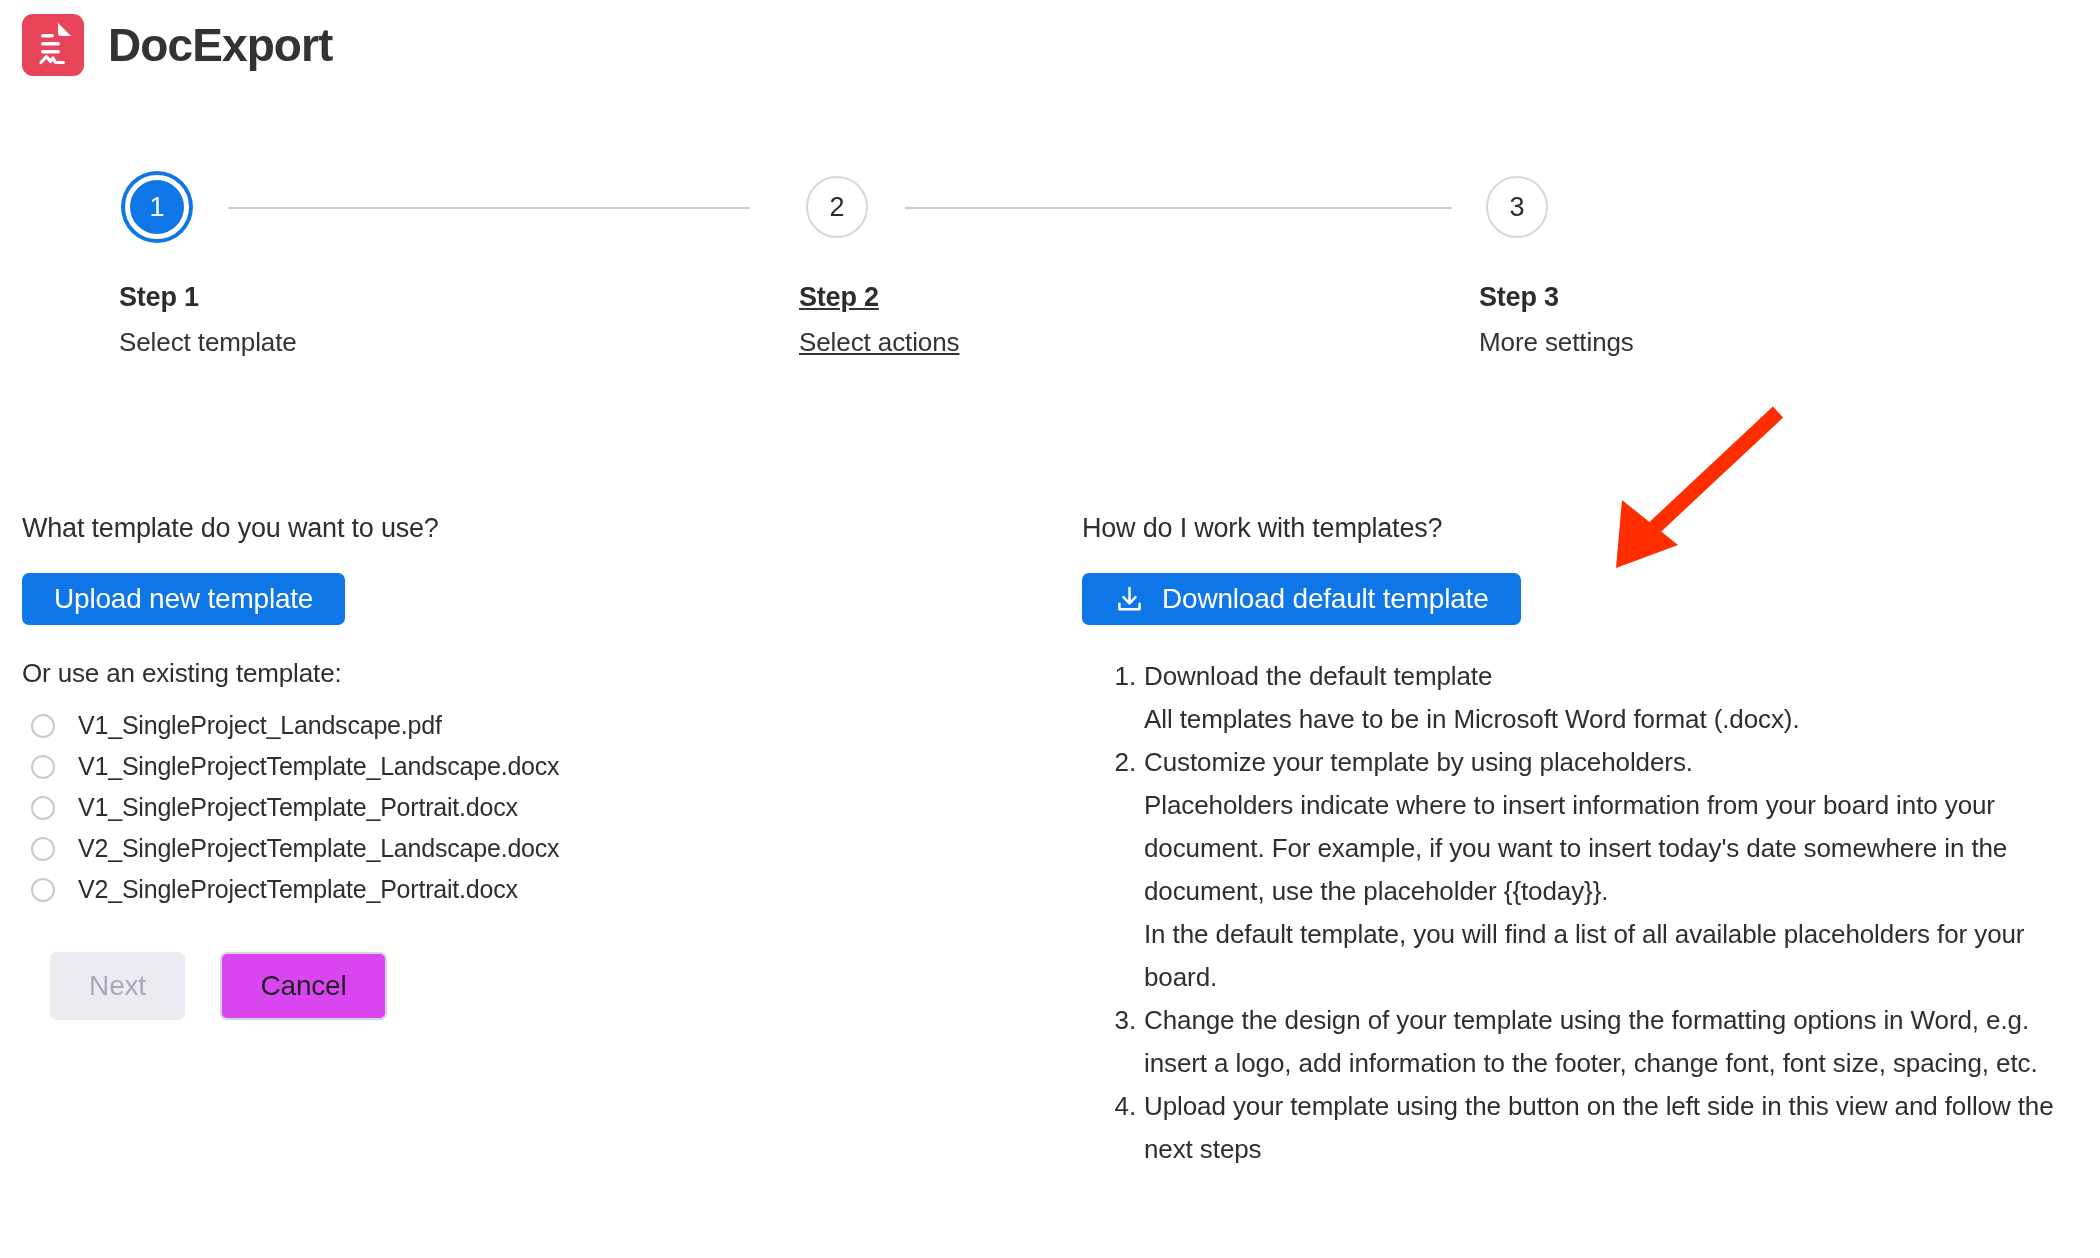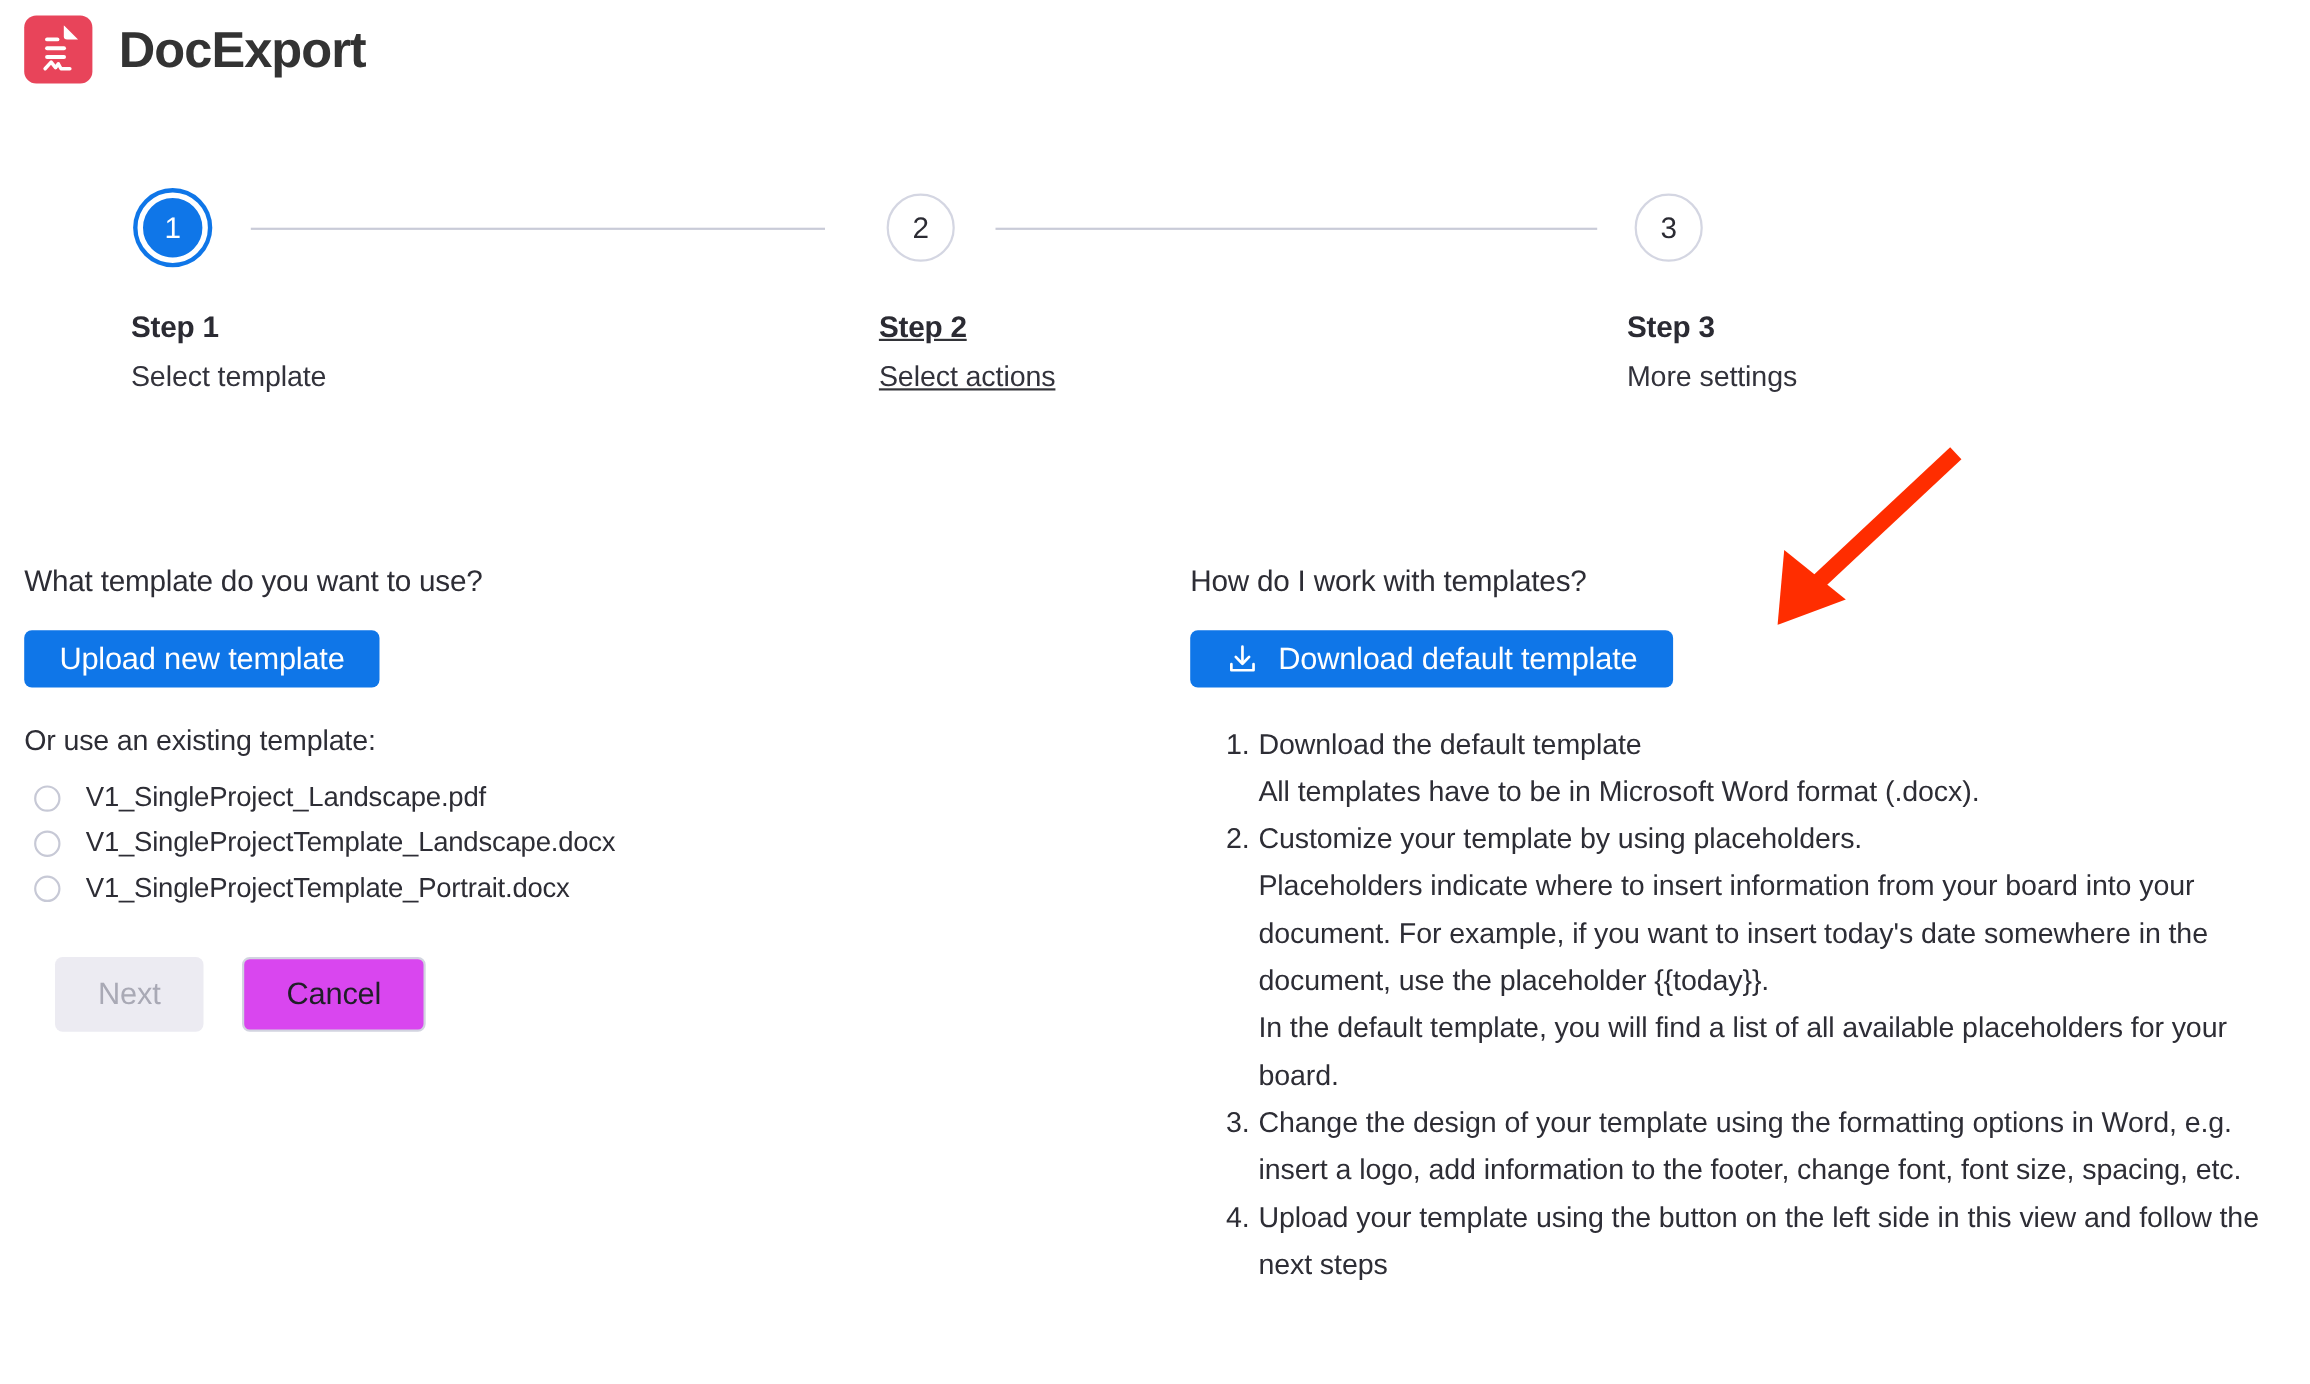--- a/index.html
+++ b/index.html
@@ -327,20 +327,28 @@
       <span class="radio-label">V1_SingleProject_Landscape.pdf</span>
     </li>
     <li class="radio-row">
       <span class="radio-dot"></span>
       <span class="radio-label">V1_SingleProjectTemplate_Landscape.docx</span>
     </li>
     <li class="radio-row">
       <span class="radio-dot"></span>
       <span class="radio-label">V1_SingleProjectTemplate_Portrait.docx</span>
     </li>
+    <li class="radio-row">
+      <span class="radio-dot"></span>
+      <span class="radio-label">V2_SingleProjectTemplate_Landscape.docx</span>
+    </li>
+    <li class="radio-row">
+      <span class="radio-dot"></span>
+      <span class="radio-label">V2_SingleProjectTemplate_Portrait.docx</span>
+    </li>
   </ul>
 
   <div class="action-row">
     <button class="btn-next">Next</button>
     <button class="btn-cancel">Cancel</button>
   </div>
 </div>
 
 <div class="col-right">
   <div class="section-question">How do I work with templates?</div>

